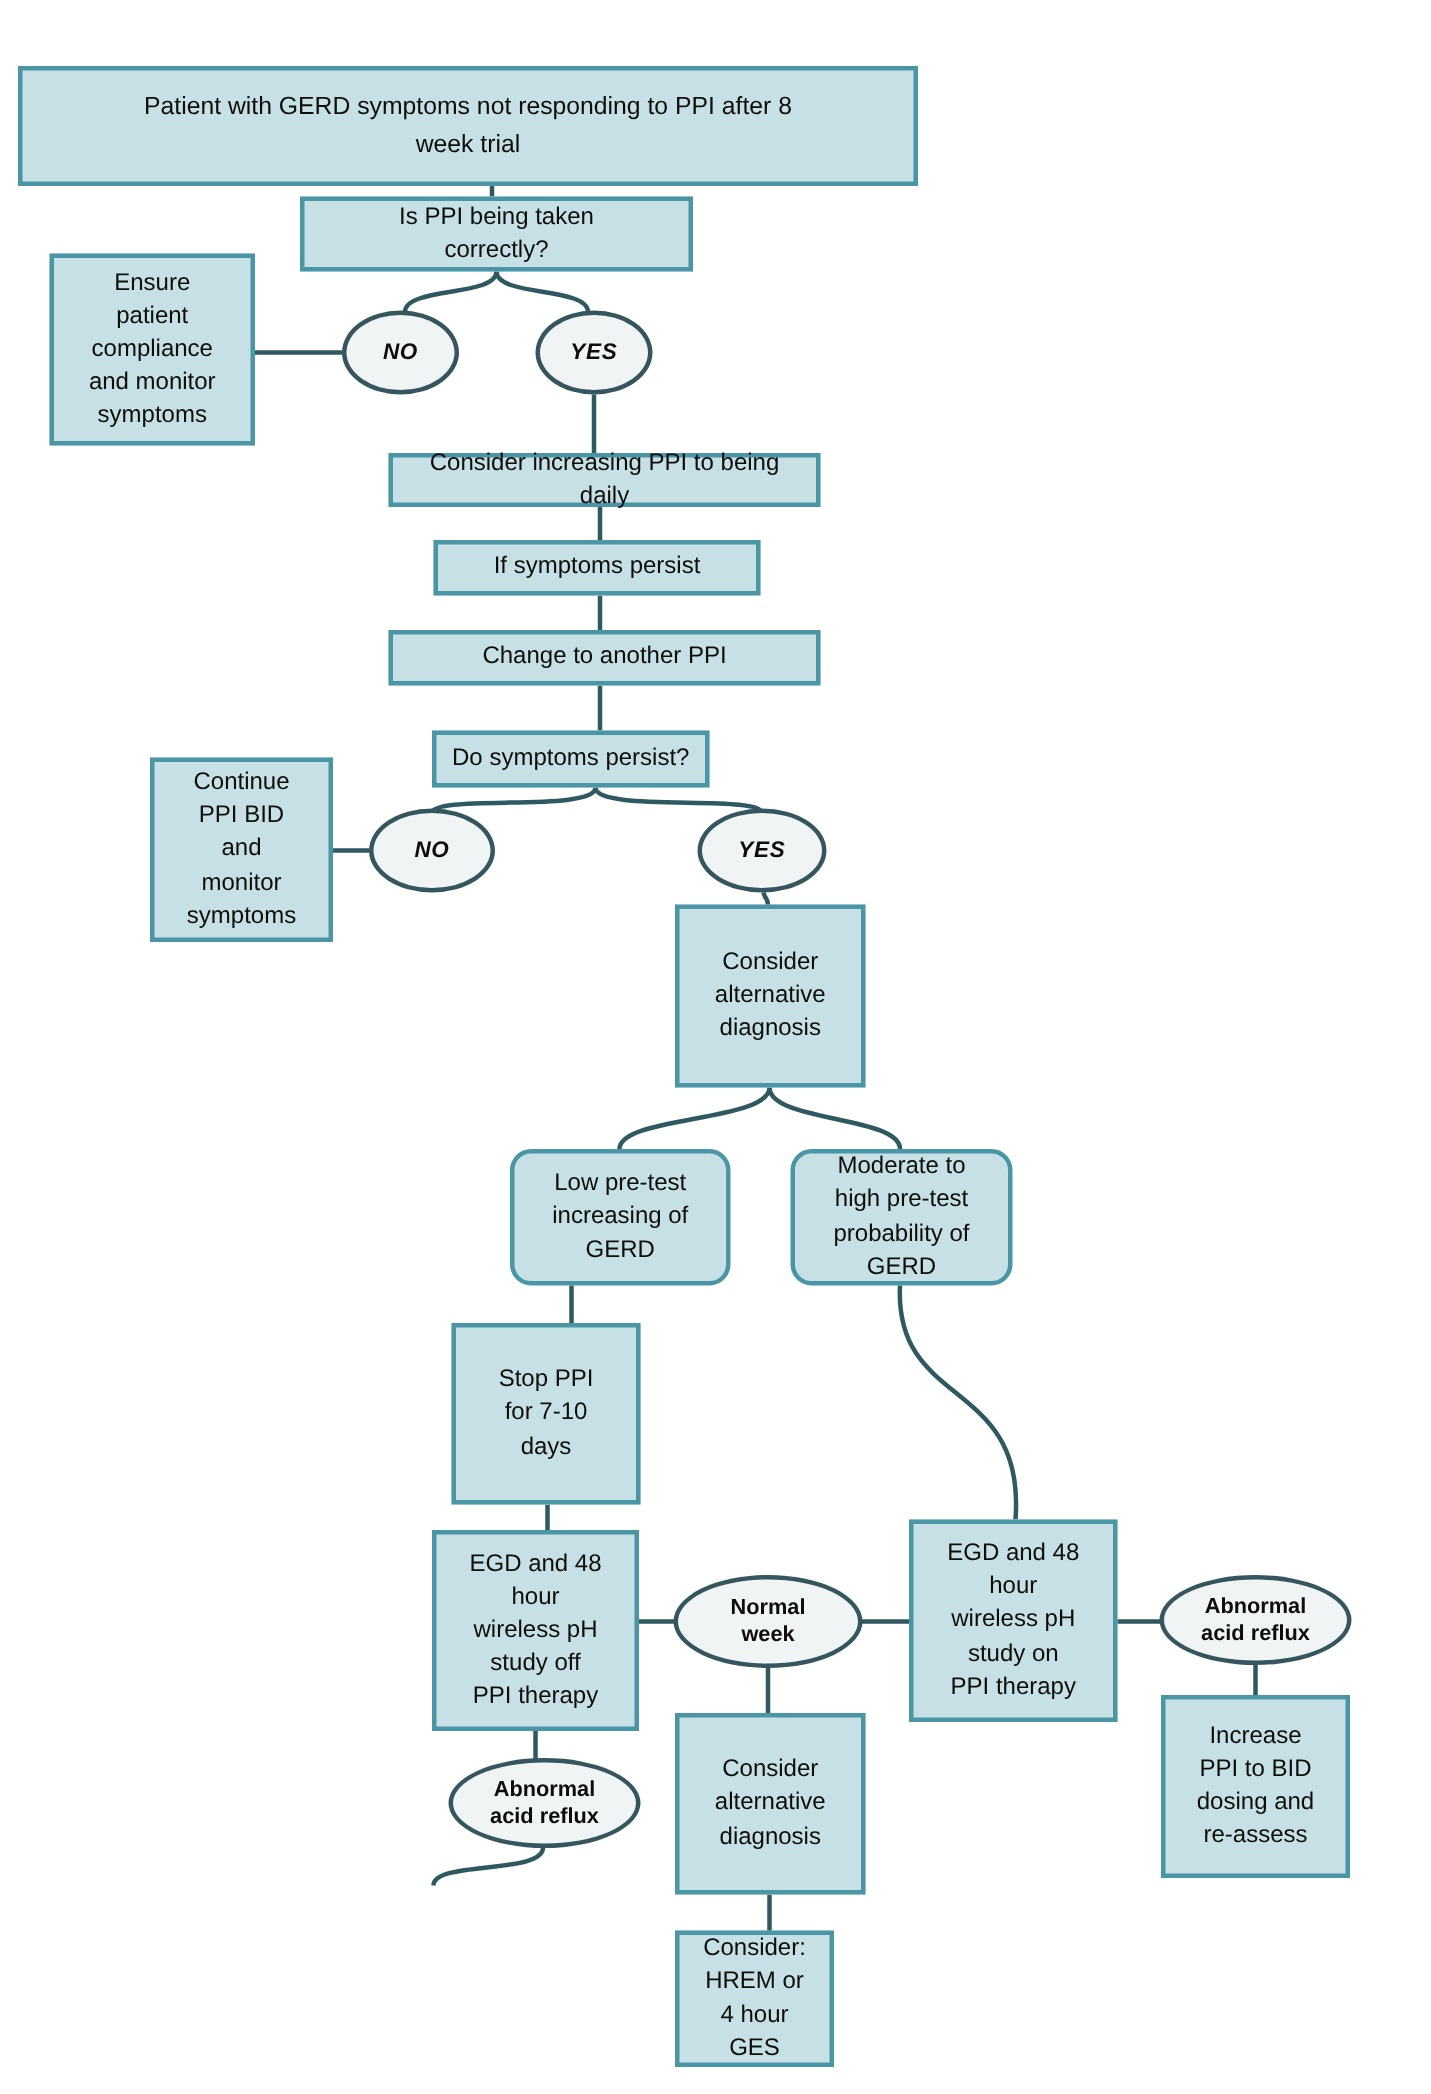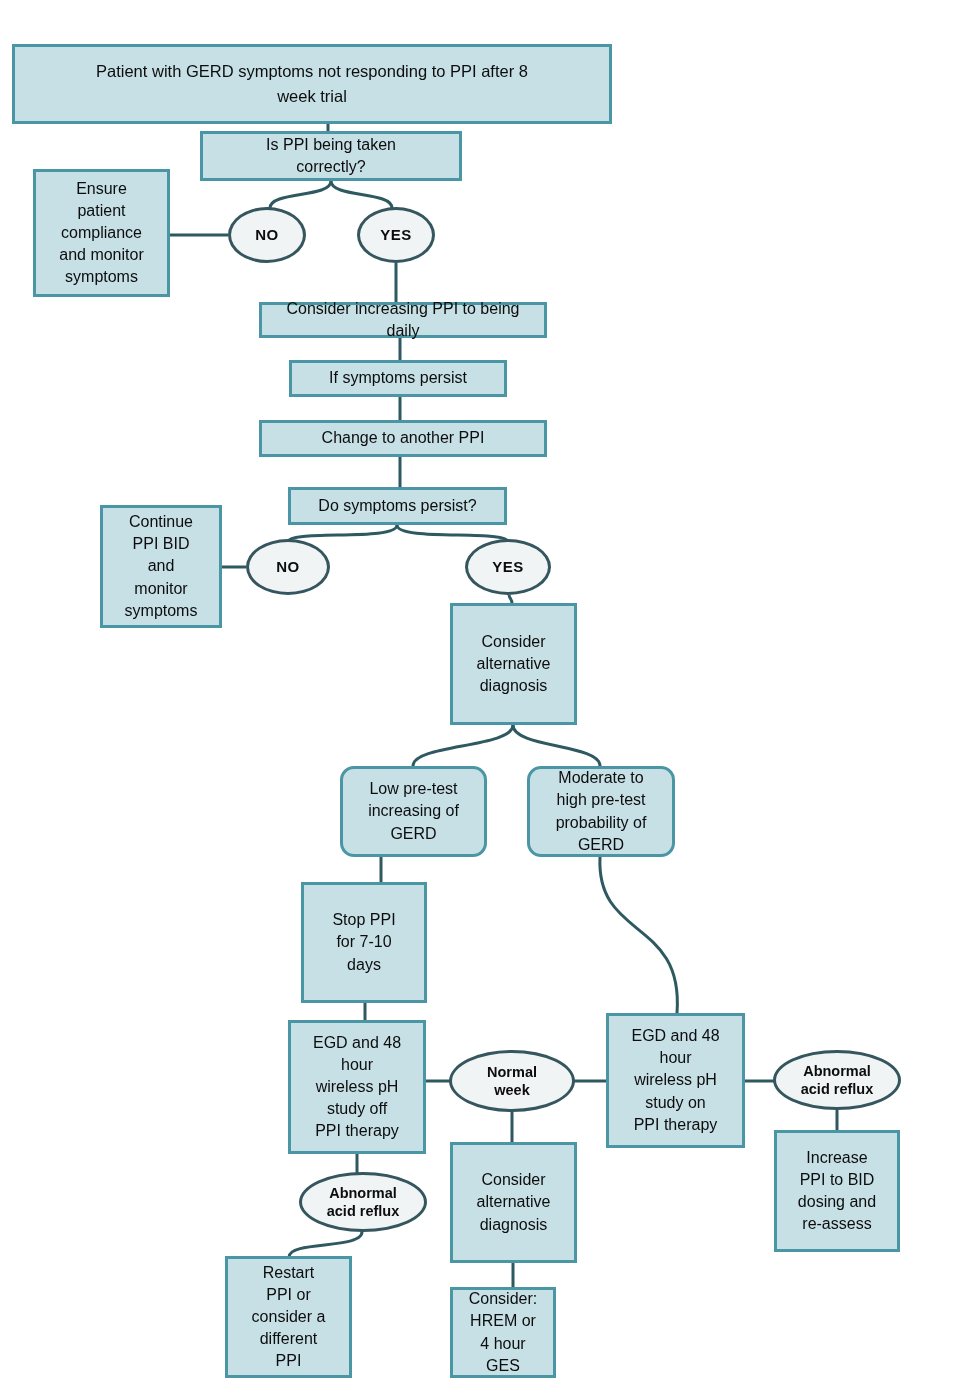--- a/index.html
+++ b/index.html
@@ -47,21 +47,21 @@
     padding: 4px 6px;
   }
   .ellipse {
     background: #f1f4f4;
     border: 3px solid #35565e;
     border-radius: 50%;
     font-weight: bold;
     font-size: 15px;
     line-height: 1.25;
   }
-  .ellipse.small { font-size: 15px; letter-spacing: 0.5px; }
+  .ellipse.small { font-size: 15px; letter-spacing: 0.5px; font-style: italic; }
   .ellipse.wide  { font-size: 14.5px; }
   .box.big { font-size: 16.5px; line-height: 1.5; }
 </style>
 </head>
 <body>
 
 <div class="stage">
 
   <svg class="connectors" viewBox="0 0 954 1396" xmlns="http://www.w3.org/2000/svg">
     <path d="M328 105 L328 131"></path>
@@ -106,21 +106,21 @@
   <div class="node ellipse small" style="left:228px; top:207px; width:78px; height:56px;">NO</div>
 
   <div class="node ellipse small" style="left:357px; top:207px; width:78px; height:56px;">YES</div>
 
   <div class="node box" style="left:259px; top:302px; width:288px; height:36px;">Consider increasing PPI to being daily</div>
 
   <div class="node box" style="left:259px; top:420px; width:288px; height:37px;">Change to another PPI</div>
 
   <div class="node box" style="left:289px; top:360px; width:218px; height:37px;">If symptoms persist</div>
 
-  <div class="node box" style="left:288px; top:487px; width:219px; height:38px;">Do symptoms persist?</div>
+  <div class="node box" style="left:288px; top:487px; width:185px; height:38px;">Do symptoms persist?</div>
 
   <div class="node box" style="left:100px; top:505px; width:122px; height:123px;">Continue
 PPI BID
 and
 monitor
 symptoms</div>
 
   <div class="node ellipse small" style="left:246px; top:539px; width:84px; height:56px;">NO</div>
 
   <div class="node ellipse small" style="left:465px; top:539px; width:86px; height:56px;">YES</div>
@@ -151,25 +151,20 @@
   <div class="node ellipse wide" style="left:449px; top:1050px; width:126px; height:62px;">Normal
 week</div>
 
   <div class="node ellipse wide" style="left:299px; top:1172px; width:128px; height:60px;">Abnormal
 acid reflux</div>
 
   <div class="node box" style="left:450px; top:1142px; width:127px; height:121px;">Consider
 alternative
 diagnosis</div>
 
-  <div class="node box" style="left:225px; top:1256px; width:127px; height:122px;">Restart
-PPI or
-consider a
-different
-PPI</div>
 
   <div class="node box" style="left:450px; top:1287px; width:106px; height:91px;">Consider:
 HREM or
 4 hour
 GES</div>
 
   <div class="node box" style="left:606px; top:1013px; width:139px; height:135px;">EGD and 48
 hour
 wireless pH
 study on

